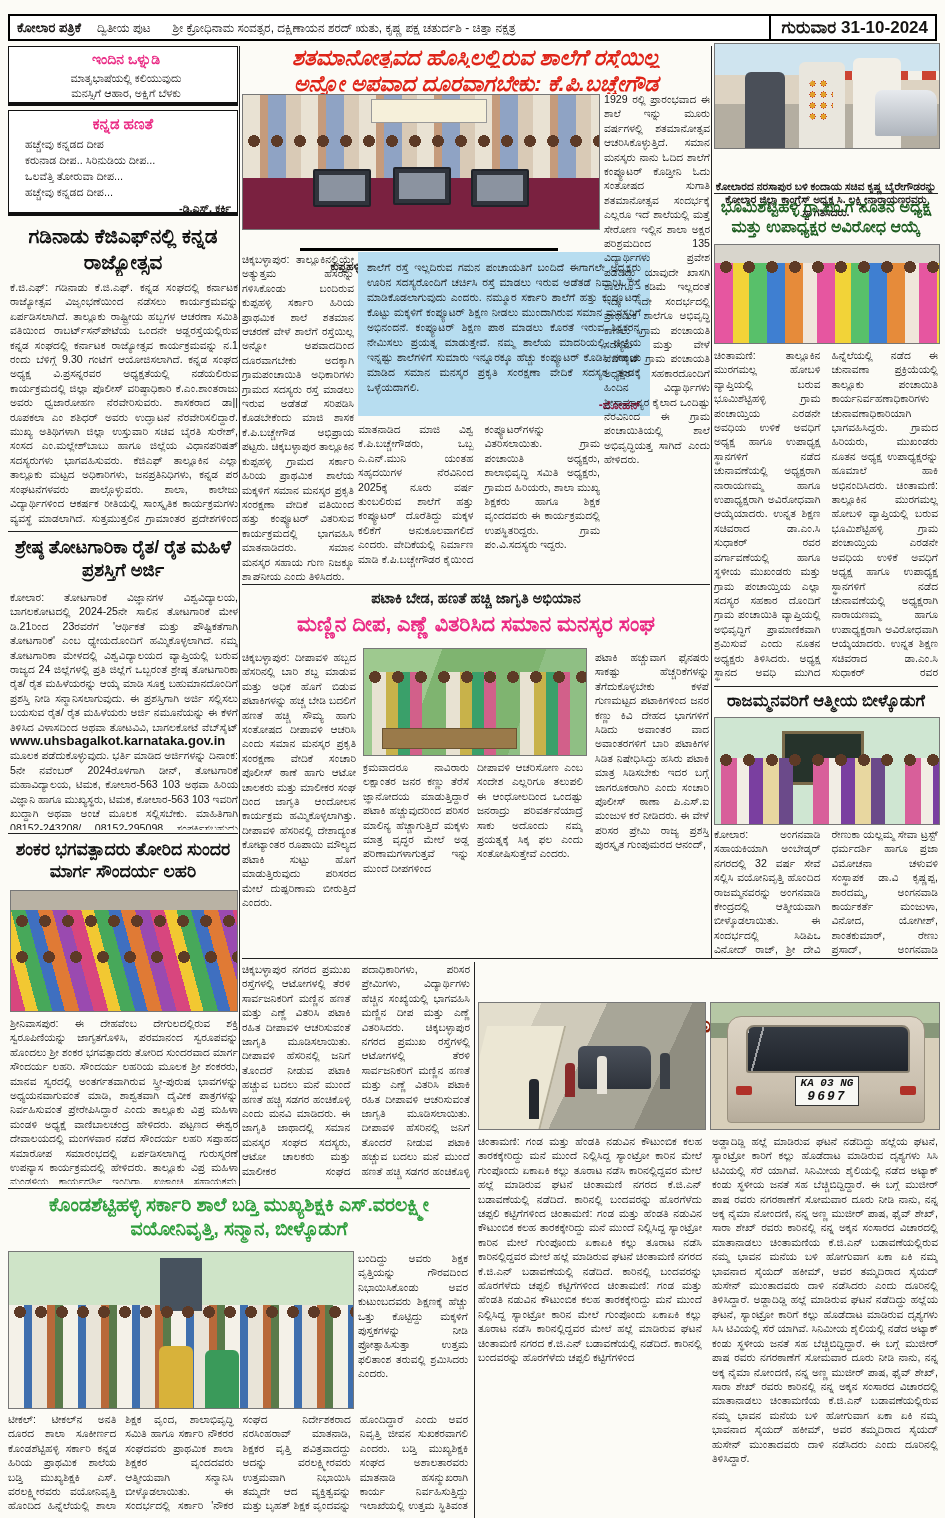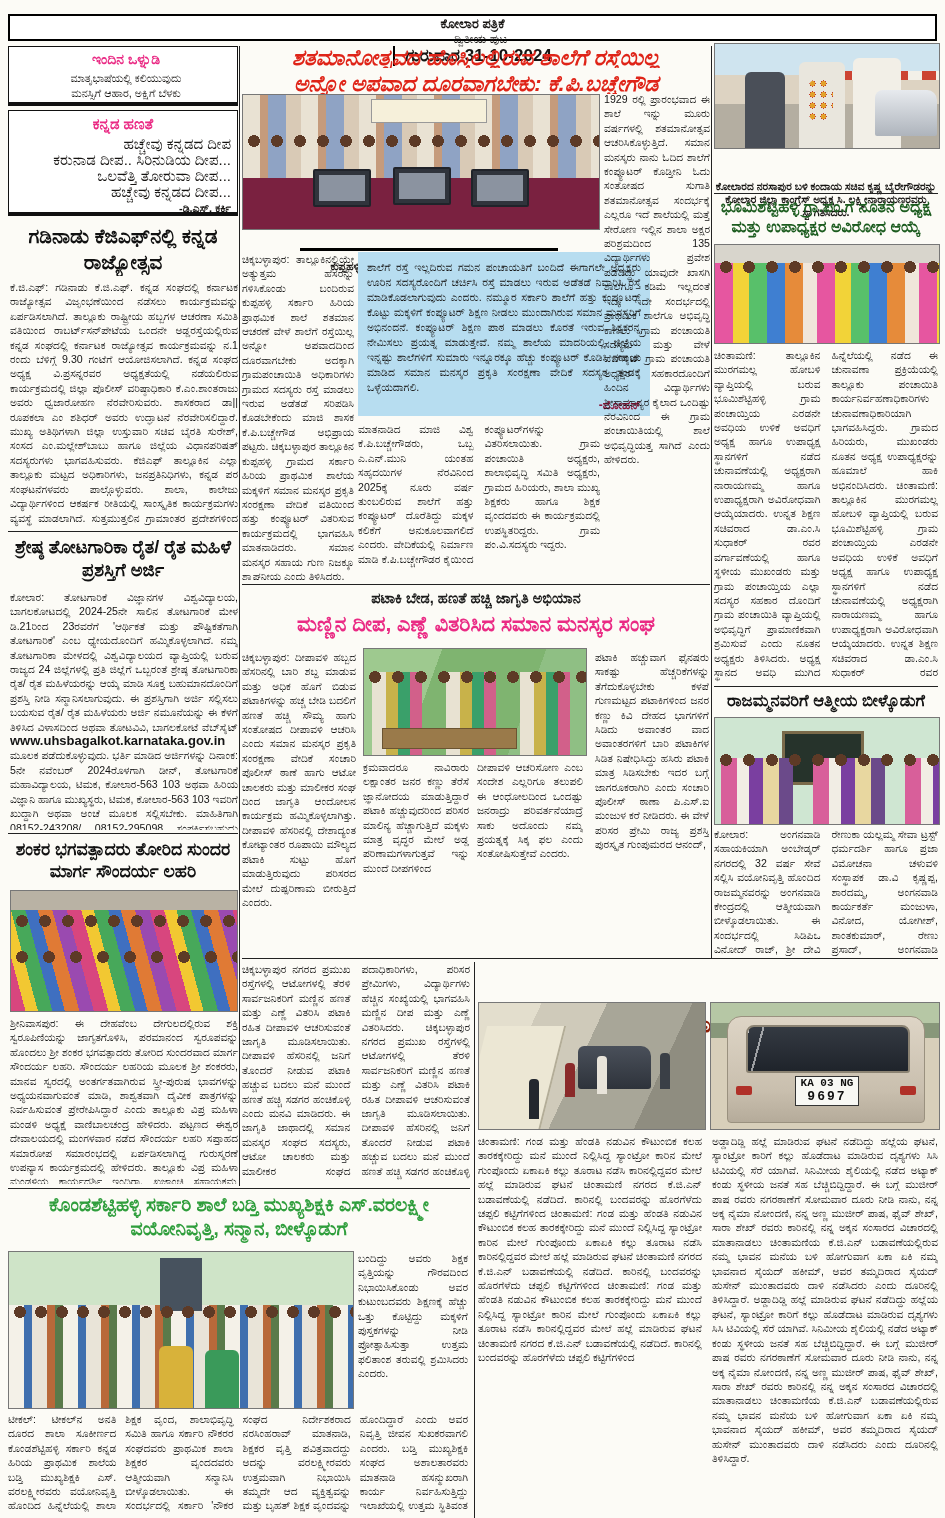--- a/index.html
+++ b/index.html
@@ -5,32 +5,32 @@
   :root{
     --red:#df2418; --pink:#ea2a84; --green:#2f9e3c; --dgreen:#1c5c1f;
     --maroon:#8f1d04; --bluebox:#b7ddf0; --ink:#161412; --sig:#8a1538;
   }
   html,body{margin:0;padding:0;}
   body{
     width:945px;height:1518px;position:relative;background:#fcfbf6;
     font-family:"Liberation Sans","DejaVu Sans",sans-serif;color:var(--ink);
     overflow:hidden;
   }
-  .abs{position:absolute;flex-direction:column;}
+  .abs{position:absolute;}
   
   .masthead{border:2px solid #000;display:flex;align-items:center;background:#fff;padding:0 7px;box-sizing:border-box;}
   .mh-paper{font-weight:bold;font-size:13px;}
   .mh-page{font-size:12px;margin-left:16px;}
   .mh-alm{font-size:12px;margin-left:22px;flex:1;}
   .mh-date{font-weight:bold;font-size:17px;padding-left:10px;border-left:2px solid #000;height:100%;display:flex;align-items:center;}
   
   .nbox{border:1.5px solid #111;border-bottom:4px solid #111;background:#fff;text-align:center;box-sizing:border-box;padding:3px 6px;overflow:hidden;}
   .nbox .t{color:var(--pink);font-weight:bold;font-size:14px;margin:1px 0 3px;}
   .nbox .l{font-size:11px;line-height:15px;}
-  .nbox .poem{font-size:15px;line-height:16px;text-align:right;padding-left:10px;}
+  .nbox .poem{font-size:11px;line-height:16px;text-align:left;padding-left:10px;}
   .nbox .auth{font-size:11px;font-weight:bold;text-align:right;margin-top:2px;}
   
   .hl{font-weight:bold;text-align:center;line-height:1.28;overflow:hidden;}
   .hl.black{color:#111;}
   .hl.red{color:var(--red);font-style:italic;}
   .hl.pink{color:var(--pink);}
   .hl.green{color:var(--green);}
   .hl.dgreen{color:var(--dgreen);}
   .hl.maroon{color:var(--maroon);margin-top:47px;}
   
@@ -75,36 +75,37 @@
     repeating-linear-gradient(90deg,#f4f1e8 0 15px,#3f6fae 15px 23px,#e9e4d8 23px 38px,#b8693a 38px 46px,#5a7a4a 46px 54px);}
   .ph-retire .door{position:absolute;left:44%;top:4%;width:12%;height:34%;background:#47525e;}
   .ph-lamp{background:linear-gradient(110deg,#9ec98f 0 30%,#7fb470 30% 70%,#8fbf84 70%);}
   .ph-lamp .ppl{position:absolute;left:0;right:0;top:22%;bottom:0;background:repeating-linear-gradient(90deg,rgba(0,0,0,0) 0 8px,#e8e2d2 8px 22px,#c8b24a 22px 34px,#3aa06a 34px 46px,#d2608a 46px 58px,rgba(0,0,0,0) 58px 74px);}
   .ph-lamp .tbl{position:absolute;left:8%;bottom:6%;width:60%;height:18%;background:#9a7a4a;border:1px solid #6b5432;}
   .ph-cctv{background:linear-gradient(115deg,#e3decd 0 22%,#cfcaba 22% 45%,#a8a698 45% 75%,#8f8d80 75%);}
   .ph-cctv .wall{position:absolute;left:-6px;top:18%;width:34%;height:90%;background:#ece7d4;transform:skewX(-14deg);border-right:2px solid #b3ad98;}
   .ph-cctv .car{position:absolute;left:44%;top:34%;width:32%;height:34%;background:linear-gradient(#4a505a,#2e333b);border-radius:6px 10px 3px 3px;}
   .fig{position:absolute;width:10px;border-radius:4px 4px 0 0;}
   .ph-car{background:linear-gradient(#b6c7a5 0 16%,#88977a 16% 28%,#d8cfba 28%);}
-  .carbody{position:absolute;left:7%;top:10%;width:86%;height:84%;background:linear-gradient(#ded5c6,#c9bfae 70%,#b5ab9a);border-radius:14px 14px 4px 4px;border:1px solid #9a917f;}
+  .carbody{position:absolute;left:7%;top:10%;width:86%;height:84%;background:linear-gradient(#ded5c6,#c9bfae 70%,#b5ab9a);border-radius:14px 14px 4px 4px;border:1px solid #9a917f;font-style:italic;}
   .carwin{position:absolute;left:9%;top:8%;width:82%;height:42%;background:
      linear-gradient(105deg,rgba(255,255,255,.75) 0 2px,rgba(0,0,0,0) 2px 14px,rgba(255,255,255,.55) 14px 16px,rgba(0,0,0,0) 16px 30px),
      linear-gradient(#343a42,#1f242b);border-radius:8px 8px 3px 3px;border:2px solid #8a8272;}
   .plate{position:absolute;left:34%;bottom:16%;width:32%;background:#f8f8f4;border:1px solid #333;text-align:center;font-family:"Liberation Mono","DejaVu Sans Mono",monospace;font-weight:bold;color:#111;line-height:1.05;padding:1px 0;}
   .plate .p1{font-size:11px;}.plate .p2{font-size:13px;letter-spacing:2px;}
   .tail{position:absolute;bottom:26%;width:16px;height:9px;background:#b03028;border-radius:2px;}
   .hybadge{position:absolute;left:47%;bottom:31%;width:14px;height:10px;border:1px solid #8a8272;border-radius:50%;background:#cfc6b4;}
   .kicker{font-weight:bold;text-align:center;font-size:14.5px;color:#1a1a1a;overflow:hidden;}
 </style>
 </head>
 <body>
 
 <div class="abs masthead" style="left:8px;top:14px;width:929px;height:27px;">
   <span class="mh-paper">ಕೋಲಾರ ಪತ್ರಿಕೆ</span>
   <span class="mh-page">ದ್ವಿತೀಯ ಪುಟ</span>
+  <span class="mh-alm">ಶ್ರೀ ಕ್ರೋಧಿನಾಮ ಸಂವತ್ಸರ, ದಕ್ಷಿಣಾಯನ ಶರದ್ ಋತು, ಕೃಷ್ಣ ಪಕ್ಷ ಚತುರ್ದಶಿ - ಚಿತ್ತಾ ನಕ್ಷತ್ರ</span>
   <span class="mh-date">ಗುರುವಾರ 31-10-2024</span>
 </div>
 
 <div class="abs vline" style="left:239px;top:46px;height:1140px;"></div>
 <div class="abs vline" style="left:711px;top:46px;height:912px;"></div>
 <div class="abs vline" style="left:474px;top:962px;height:556px;"></div>
 
 <div class="abs nbox" style="left:8px;top:46px;width:230px;height:60px;padding-left:12px;">
   <div class="t">ಇಂದಿನ ಒಳ್ನುಡಿ</div>
   <div class="l">ಮಾತೃಭಾಷೆಯಲ್ಲಿ ಕಲಿಯುವುದು</div>

